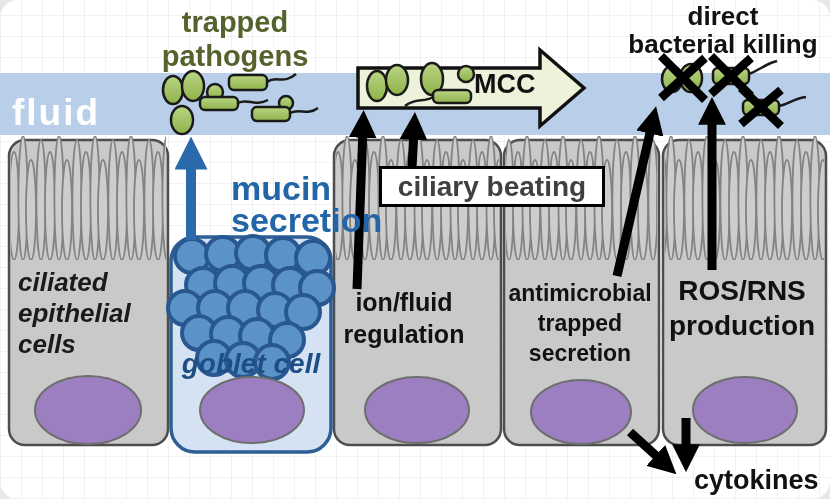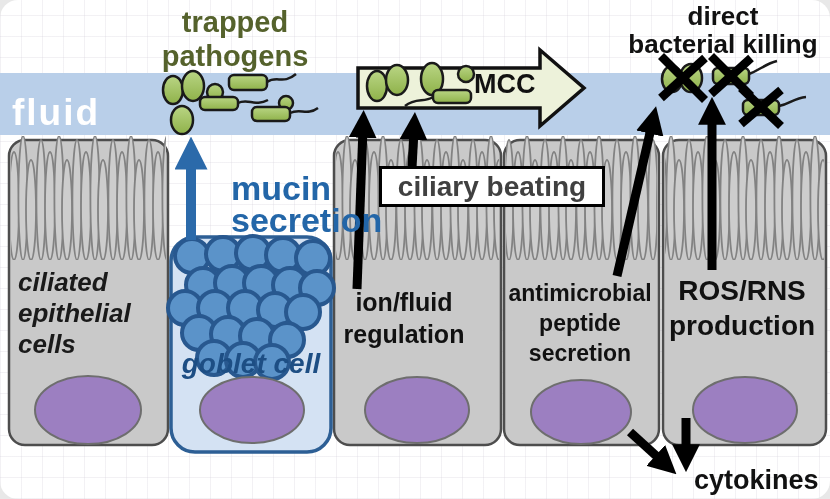--- a/index.html
+++ b/index.html
@@ -182,21 +182,21 @@
 <div class="cb-box">ciliary beating</div>
 <div class="lbl lbl-mucin">mucin
 secretion</div>
 <div class="lbl lbl-ciliated">ciliated
 epithelial
 cells</div>
 <div class="lbl lbl-goblet">goblet cell</div>
 <div class="lbl lbl-ion">ion/fluid
 regulation</div>
 <div class="lbl lbl-anti">antimicrobial
-peptide
+trapped
 secretion</div>
 <div class="lbl lbl-ros">ROS/RNS
 production</div>
 <div class="lbl lbl-direct">direct
 bacterial killing</div>
 <div class="lbl lbl-cyto">cytokines</div>
 
 </div>
 
 </body></html>

